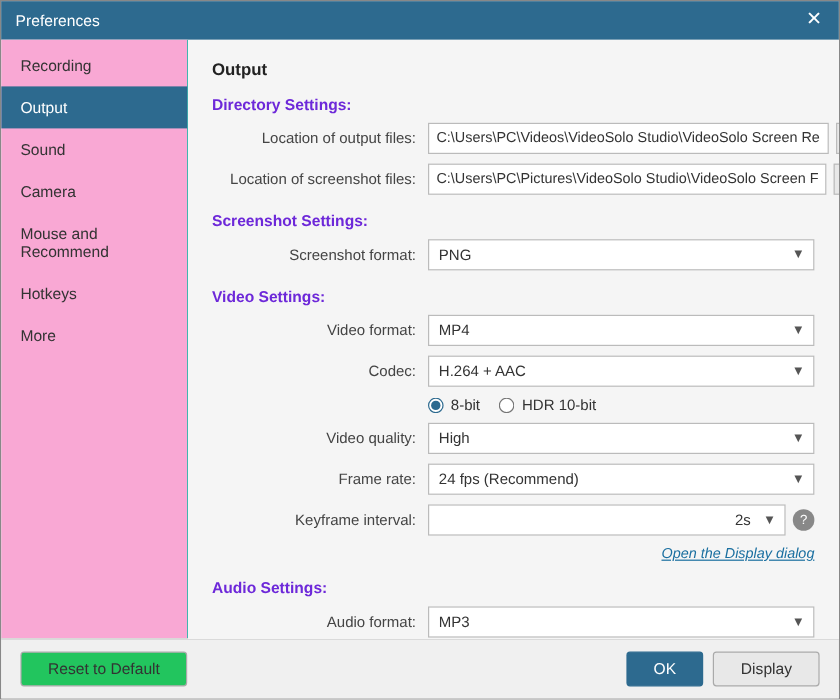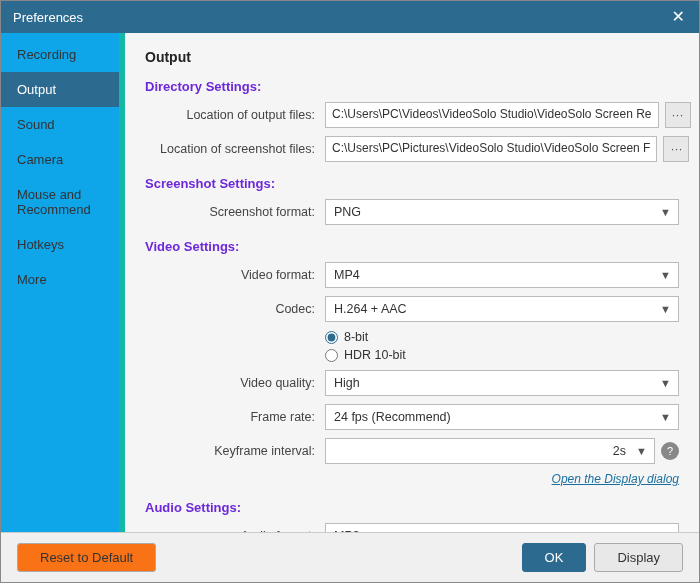--- a/index.html
+++ b/index.html
@@ -40,23 +40,23 @@
       background: none;
       border: none;
       padding: 0 2px;
     }
     .body {
       display: flex;
       flex: 1;
       overflow: hidden;
     }
     .sidebar {
-      width: 124px;
-      background: #0ea5e9;
-      border-right: 6px solid #14b8a6;
+      width: 156px;
+      background: #f9a8d4;
+      border-right: 1px solid #14b8a6;
       flex-shrink: 0;
       padding-top: 4px;
     }
     .sidebar-item {
       padding: 10px 16px;
       cursor: pointer;
       color: #333;
       font-size: 13px;
     }
     .sidebar-item.active {
@@ -144,22 +144,22 @@
       position: absolute;
       right: 8px;
       top: 50%;
       transform: translateY(-50%);
       pointer-events: none;
       font-size: 11px;
       color: #555;
     }
     .radio-group {
       display: flex;
-      flex-direction: column;
-      gap: 4px;
+      flex-direction: row;
+      gap: 16px;
     }
     .radio-label {
       display: flex;
       align-items: center;
       gap: 6px;
       font-size: 12.5px;
       color: #333;
       cursor: pointer;
     }
     .radio-label input[type="radio"] {
@@ -216,21 +216,21 @@
       flex-shrink: 0;
     }
     .btn {
       padding: 6px 22px;
       font-size: 13px;
       border: 1px solid #aaa;
       cursor: pointer;
       border-radius: 3px;
     }
     .btn-default {
-      background: #f97316;
+      background: #22c55e;
       color: #333;
     }
     .btn-primary {
       background: #2d6a8f;
       color: white;
       border-color: #2d6a8f;
     }
     .btn-cancel {
       background: #e8e8e8;
       color: #333;

